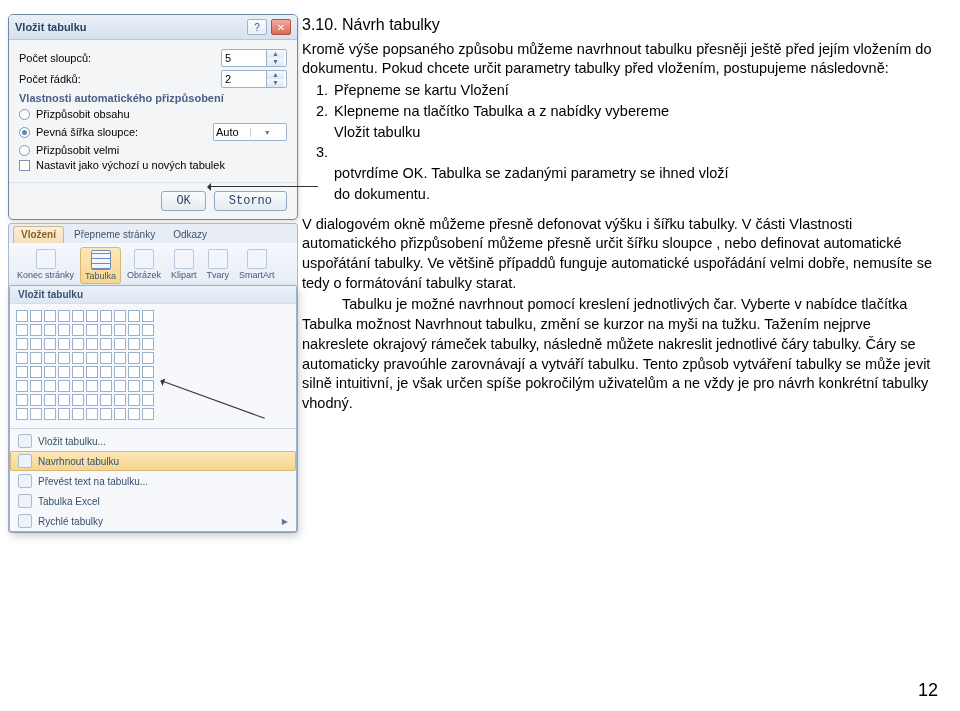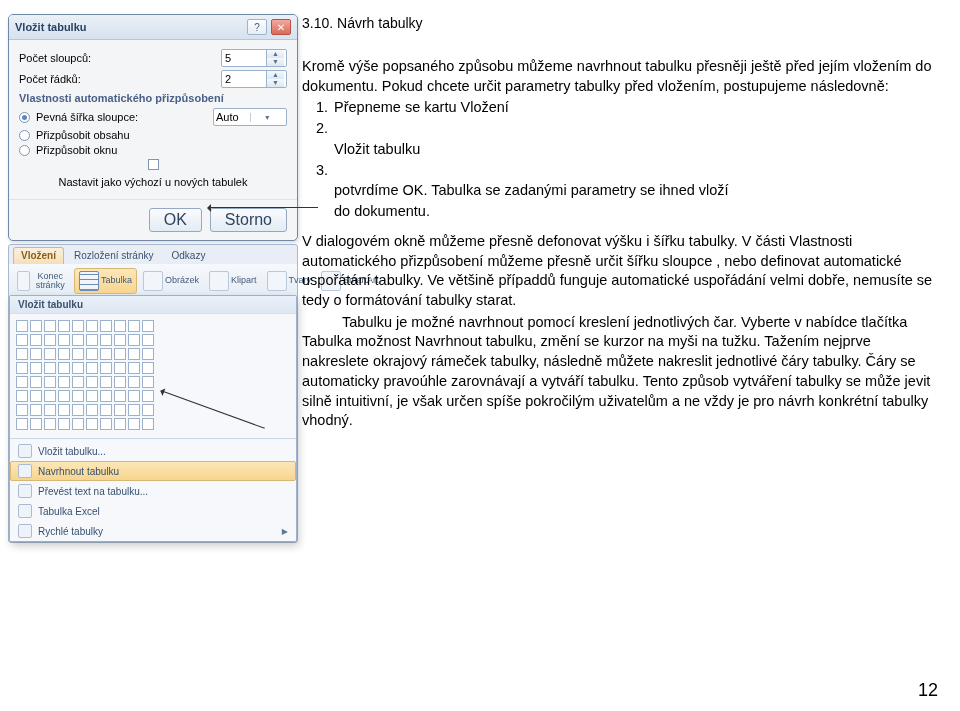--- a/index.html
+++ b/index.html
@@ -23,23 +23,23 @@
     display: flex;
     flex-direction: column;
     gap: 6px;
   }
   .right-col {
     flex: 1;
     font-size: 14.5px;
     line-height: 1.36;
   }
   .right-col h2 {
-    font-size: 14px;
+    font-size: 16px;
     font-weight: normal;
-    margin-bottom: 24px;
+    margin-bottom: 4px;
   }
   .right-col p { margin-bottom: 2px; }
   .right-col .ol { margin: 0 0 4px 8px; }
   .right-col .ol .li { display: flex; gap: 6px; margin-bottom: 1px; }
   .right-col .ol .li .num { width: 18px; text-align: right; }
   .page-num {
     position: absolute;
     right: 22px;
     bottom: 10px;
     font-size: 18px;
@@ -89,37 +89,37 @@
   .checkbox { width:11px; height:11px; border:1px solid #7f95b2; background:#fff; }
   .combo {
     display:flex; align-items:center; border:1px solid #9cb2cc; background:#fff;
     border-radius:2px; width:74px; height:18px; padding:0 2px;
   }
   .combo span { flex:1; font-size:11px; }
   .combo .dd { width:14px; text-align:center; font-size:8px; color:#5a718f; border-left:1px solid #c0cfde;}
   .dlg-buttons { display:flex; justify-content:flex-end; gap:8px; padding: 8px 10px; border-top:1px solid #dce3eb;}
   .btn {
     border:1px solid #94a8c2; border-radius:3px; padding:2px 14px;
-    background:linear-gradient(#fafbfd,#e3ebf4); font-size:16px; color:#2f4560;
+    background:linear-gradient(#fafbfd,#e3ebf4); font-size:12px; color:#2f4560;font-family:Liberation Mono, monospace;
   }
 
   
   .ribbon {
     border:1px solid #a7b8cf; border-radius:3px;
     background: linear-gradient(#e9eef6,#d6e1ef);
     font-size:10px;
   }
   .ribbon-tabs { display:flex; gap:2px; padding:2px 4px 0 4px; }
   .ribbon-tab {
     padding:2px 7px 3px 7px; border:1px solid transparent; border-bottom:none;
     border-radius:3px 3px 0 0; color:#3b5270;
   }
   .ribbon-tab.active { background:linear-gradient(#fbf0df,#f4dfb9); border-color:#ccb990; color:#8a5e1d; font-weight:bold;}
   .ribbon-body { background:linear-gradient(#f6f8fc,#e5edf5); padding:4px 4px 2px 4px; display:flex; gap:2px;}
-  .rib-item { display:flex; flex-direction:row; align-items:center; gap:2px; padding:2px 4px; }
+  .rib-item { display:flex; flex-direction:column; align-items:center; gap:2px; padding:2px 4px; }
   .rib-item .ico { width:20px; height:20px; border:1px solid #b9c8dc; background:#f2f5fa; border-radius:2px;}
   .rib-item .ico.table { background: repeating-linear-gradient(0deg,#6b8db8 0 1px,#f2f5fa 1px 5px), repeating-linear-gradient(90deg,#6b8db8 0 1px,transparent 1px 5px); border-color:#6b8db8;}
   .rib-item .lbl { font-size:9px; color:#435a77; text-align:center; line-height:1.05;}
   .rib-item.active { background:linear-gradient(#fce7b8,#f7d58f); border:1px solid #d6b876; border-radius:3px;}
 
   
   .dropdown {
     border:1px solid #9cb2cc; background:#f6f8fc; border-radius:2px;
     box-shadow:2px 4px 8px rgba(0,0,0,0.2);
     margin-top:-1px;
@@ -195,52 +195,52 @@
           <div class="spin">
             <input value="2" style="">
             <div class="arrows">
                 <span>▲</span>
                 <span>▼</span>
               </div>
           </div>
         </div>
         <div class="dlg-group-label">Vlastnosti automatického přizpůsobení</div>
         <div class="radio-row">
+          <span class="radio"></span>
+          <span>Přizpůsobit obsahu</span>
+        </div>
+        <div class="radio-row">
           <span class="radio checked"></span>
           <span style="flex:1">Pevná šířka sloupce:</span>
           <div class="combo">
             <span>Auto</span>
             <span class="dd">▾</span>
           </div>
         </div>
         <div class="radio-row">
           <span class="radio"></span>
-          <span>Přizpůsobit obsahu</span>
-        </div>
-        <div class="radio-row">
-          <span class="radio"></span>
-          <span>Přizpůsobit oknu</span>
-        </div>
-        <div class="check-row" style="margin-top:0;flex-direction:column;">
+          <span>Přizpůsobit velmi</span>
+        </div>
+        <div class="check-row" style="margin-top:0;">
           <span class="checkbox"></span>
           <span>Nastavit jako výchozí u nových tabulek</span>
         </div>
       </div>
       <div class="dlg-buttons">
         <button class="btn">OK</button>
         <button class="btn">Storno</button>
       </div>
     </div>
 
     <div class="anno-line"></div>
 
     <div class="ribbon">
       <div class="ribbon-tabs">
         <div class="ribbon-tab active">Vložení</div>
-        <div class="ribbon-tab">Rozložení stránky</div>
+        <div class="ribbon-tab">Přepneme stránky</div>
         <div class="ribbon-tab">Odkazy</div>
       </div>
       <div class="ribbon-body">
         <div class="rib-item">
           <div class="ico"></div>
           <div class="lbl">Konec stránky</div>
         </div>
         <div class="rib-item active">
           <div class="ico table"></div>
           <div class="lbl">Tabulka</div>
@@ -379,20 +379,21 @@
   <div class="right-col">
     <h2>3.10. Návrh tabulky</h2>
     <p>Kromě výše popsaného způsobu můžeme navrhnout tabulku přesněji ještě před jejím vložením do dokumentu. Pokud chcete určit parametry tabulky před vložením, postupujeme následovně:</p>
     <div class="ol">
       <div class="li">
         <span class="num">1.</span>
         <span>Přepneme se kartu Vložení</span>
       </div>
       <div class="li">
         <span class="num">2.</span>
+        <span>Klepneme na tlačítko Tabulka a z nabídky vybereme</span>
       </div>
       <div class="li">
           <span class="num"></span>
           <span>Vložit tabulku</span>
         </div>
       <div class="li">
         <span class="num">3.</span>
       </div>
       <div class="li">
           <span class="num"></span>

